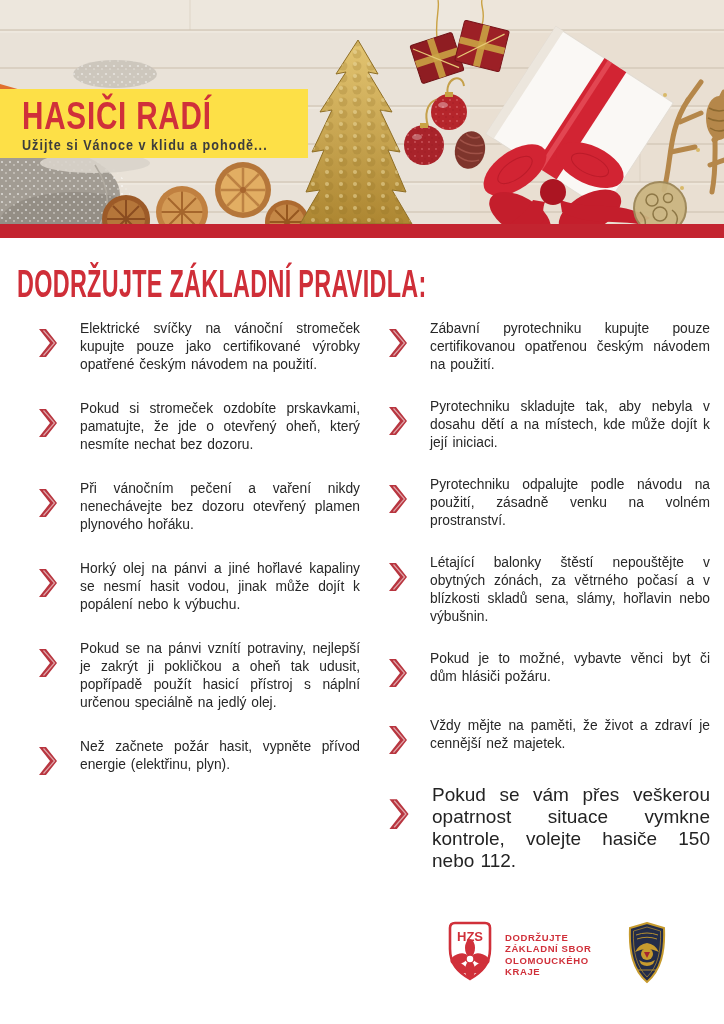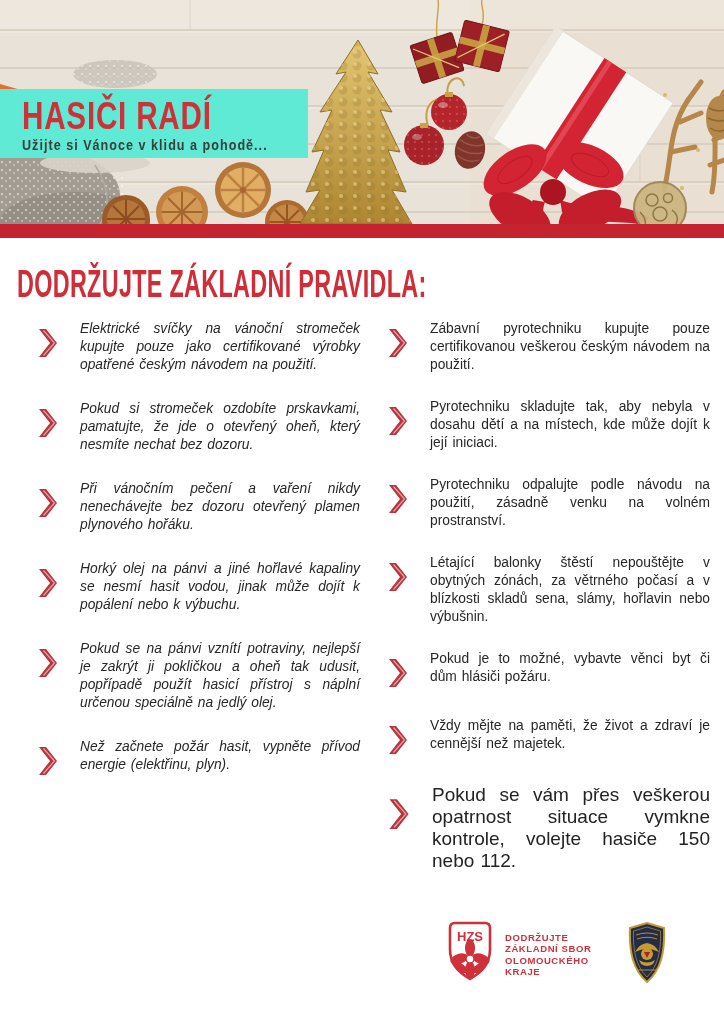--- a/index.html
+++ b/index.html
@@ -3,30 +3,30 @@
 <meta charset="utf-8">
 <style>
   html,body{margin:0;padding:0;background:#ffffff;}
   body{width:724px;height:1024px;overflow:hidden;font-family:"Liberation Sans",sans-serif;}
   .page{position:relative;width:724px;height:1024px;background:#fff;}
 
   
   .header{position:relative;width:724px;height:238px;}
   .photo{position:absolute;left:0;top:0;width:724px;height:224px;display:block;}
   .band{position:absolute;left:0;top:224px;width:724px;height:14px;background:#c32430;}
-  .label{position:absolute;left:0;top:89px;width:308px;height:69px;background:#5eead4;box-sizing:border-box;padding:7px 0 0 22px;}
+  .label{position:absolute;left:0;top:89px;width:308px;height:69px;background:#fde047;box-sizing:border-box;padding:7px 0 0 22px;}
   .title{margin:0;font-size:38px;line-height:40px;font-weight:700;color:#d0303a;letter-spacing:1px;white-space:nowrap;transform:scaleX(.78);transform-origin:0 50%;}
   .subtitle{margin:1px 0 0 0;font-size:15px;line-height:16px;font-weight:700;color:#3d3d3d;letter-spacing:1.2px;white-space:nowrap;transform:scaleX(.84);transform-origin:0 50%;}
 
   
   .heading{margin:26px 0 0 17px;font-size:39px;line-height:40px;font-weight:700;color:#cf2e38;letter-spacing:.5px;white-space:nowrap;transform:scaleX(.60);transform-origin:0 50%;}
   .rules{display:flex;margin:16px 0 0 36px;}
   .col{display:flex;flex-direction:column;width:324px;}
   .col-left{margin-right:26px;}
-  .col-left .rule{margin-bottom:26px;font-style:italic;}
+  .col-left .rule{margin-bottom:26px;}
   .col-right .rule{margin-bottom:24px;}
   .rule{display:flex;}
   .chev{flex:0 0 24px;margin-right:20px;padding-top:7px;}
   .rule--big .chev{padding-top:13px;}
   .rule-text{width:280px;margin:0;font-size:13.8px;line-height:18px;color:#272727;text-align:justify;word-spacing:1px;}
   .rule--big .rule-text{font-size:19px;line-height:22px;font-weight:400;color:#232323;}
 
   
   .footer{position:absolute;left:447px;top:891px;display:flex;align-items:center;margin-top:28px;}
   .org-text{margin:6px 14px 0 12px;}
@@ -299,21 +299,21 @@
         <p class="rule-text">Než začnete požár hasit, vypněte přívod energie (elektřinu, plyn).</p>
       </div>
     </div>
 
     <div class="col col-right">
       <div class="rule">
         <span class="chev"><svg width="24" height="32" viewBox="0 0 24 32">
               <path d="M3 2 L10 2 L21 16 L10 30 L3 30 L14 16 Z" fill="#b8353f"></path>
               <path d="M7.5 3.5 L18.5 16 L7.5 28.5" stroke="#ffffff" stroke-width="1.2" fill="none" opacity="0.55"></path>
             </svg></span>
-        <p class="rule-text">Zábavní pyrotechniku kupujte pouze certifikovanou veškerou českým návodem na použití.</p>
+        <p class="rule-text">Zábavní pyrotechniku kupujte pouze certifikovanou opatřenou českým návodem na použití.</p>
       </div>
       <div class="rule">
         <span class="chev"><svg width="24" height="32" viewBox="0 0 24 32">
               <path d="M3 2 L10 2 L21 16 L10 30 L3 30 L14 16 Z" fill="#b8353f"></path>
               <path d="M7.5 3.5 L18.5 16 L7.5 28.5" stroke="#ffffff" stroke-width="1.2" fill="none" opacity="0.55"></path>
             </svg></span>
         <p class="rule-text">Pyrotechniku skladujte tak, aby nebyla v dosahu dětí a na místech, kde může dojít k její iniciaci.</p>
       </div>
       <div class="rule">
         <span class="chev"><svg width="24" height="32" viewBox="0 0 24 32">

